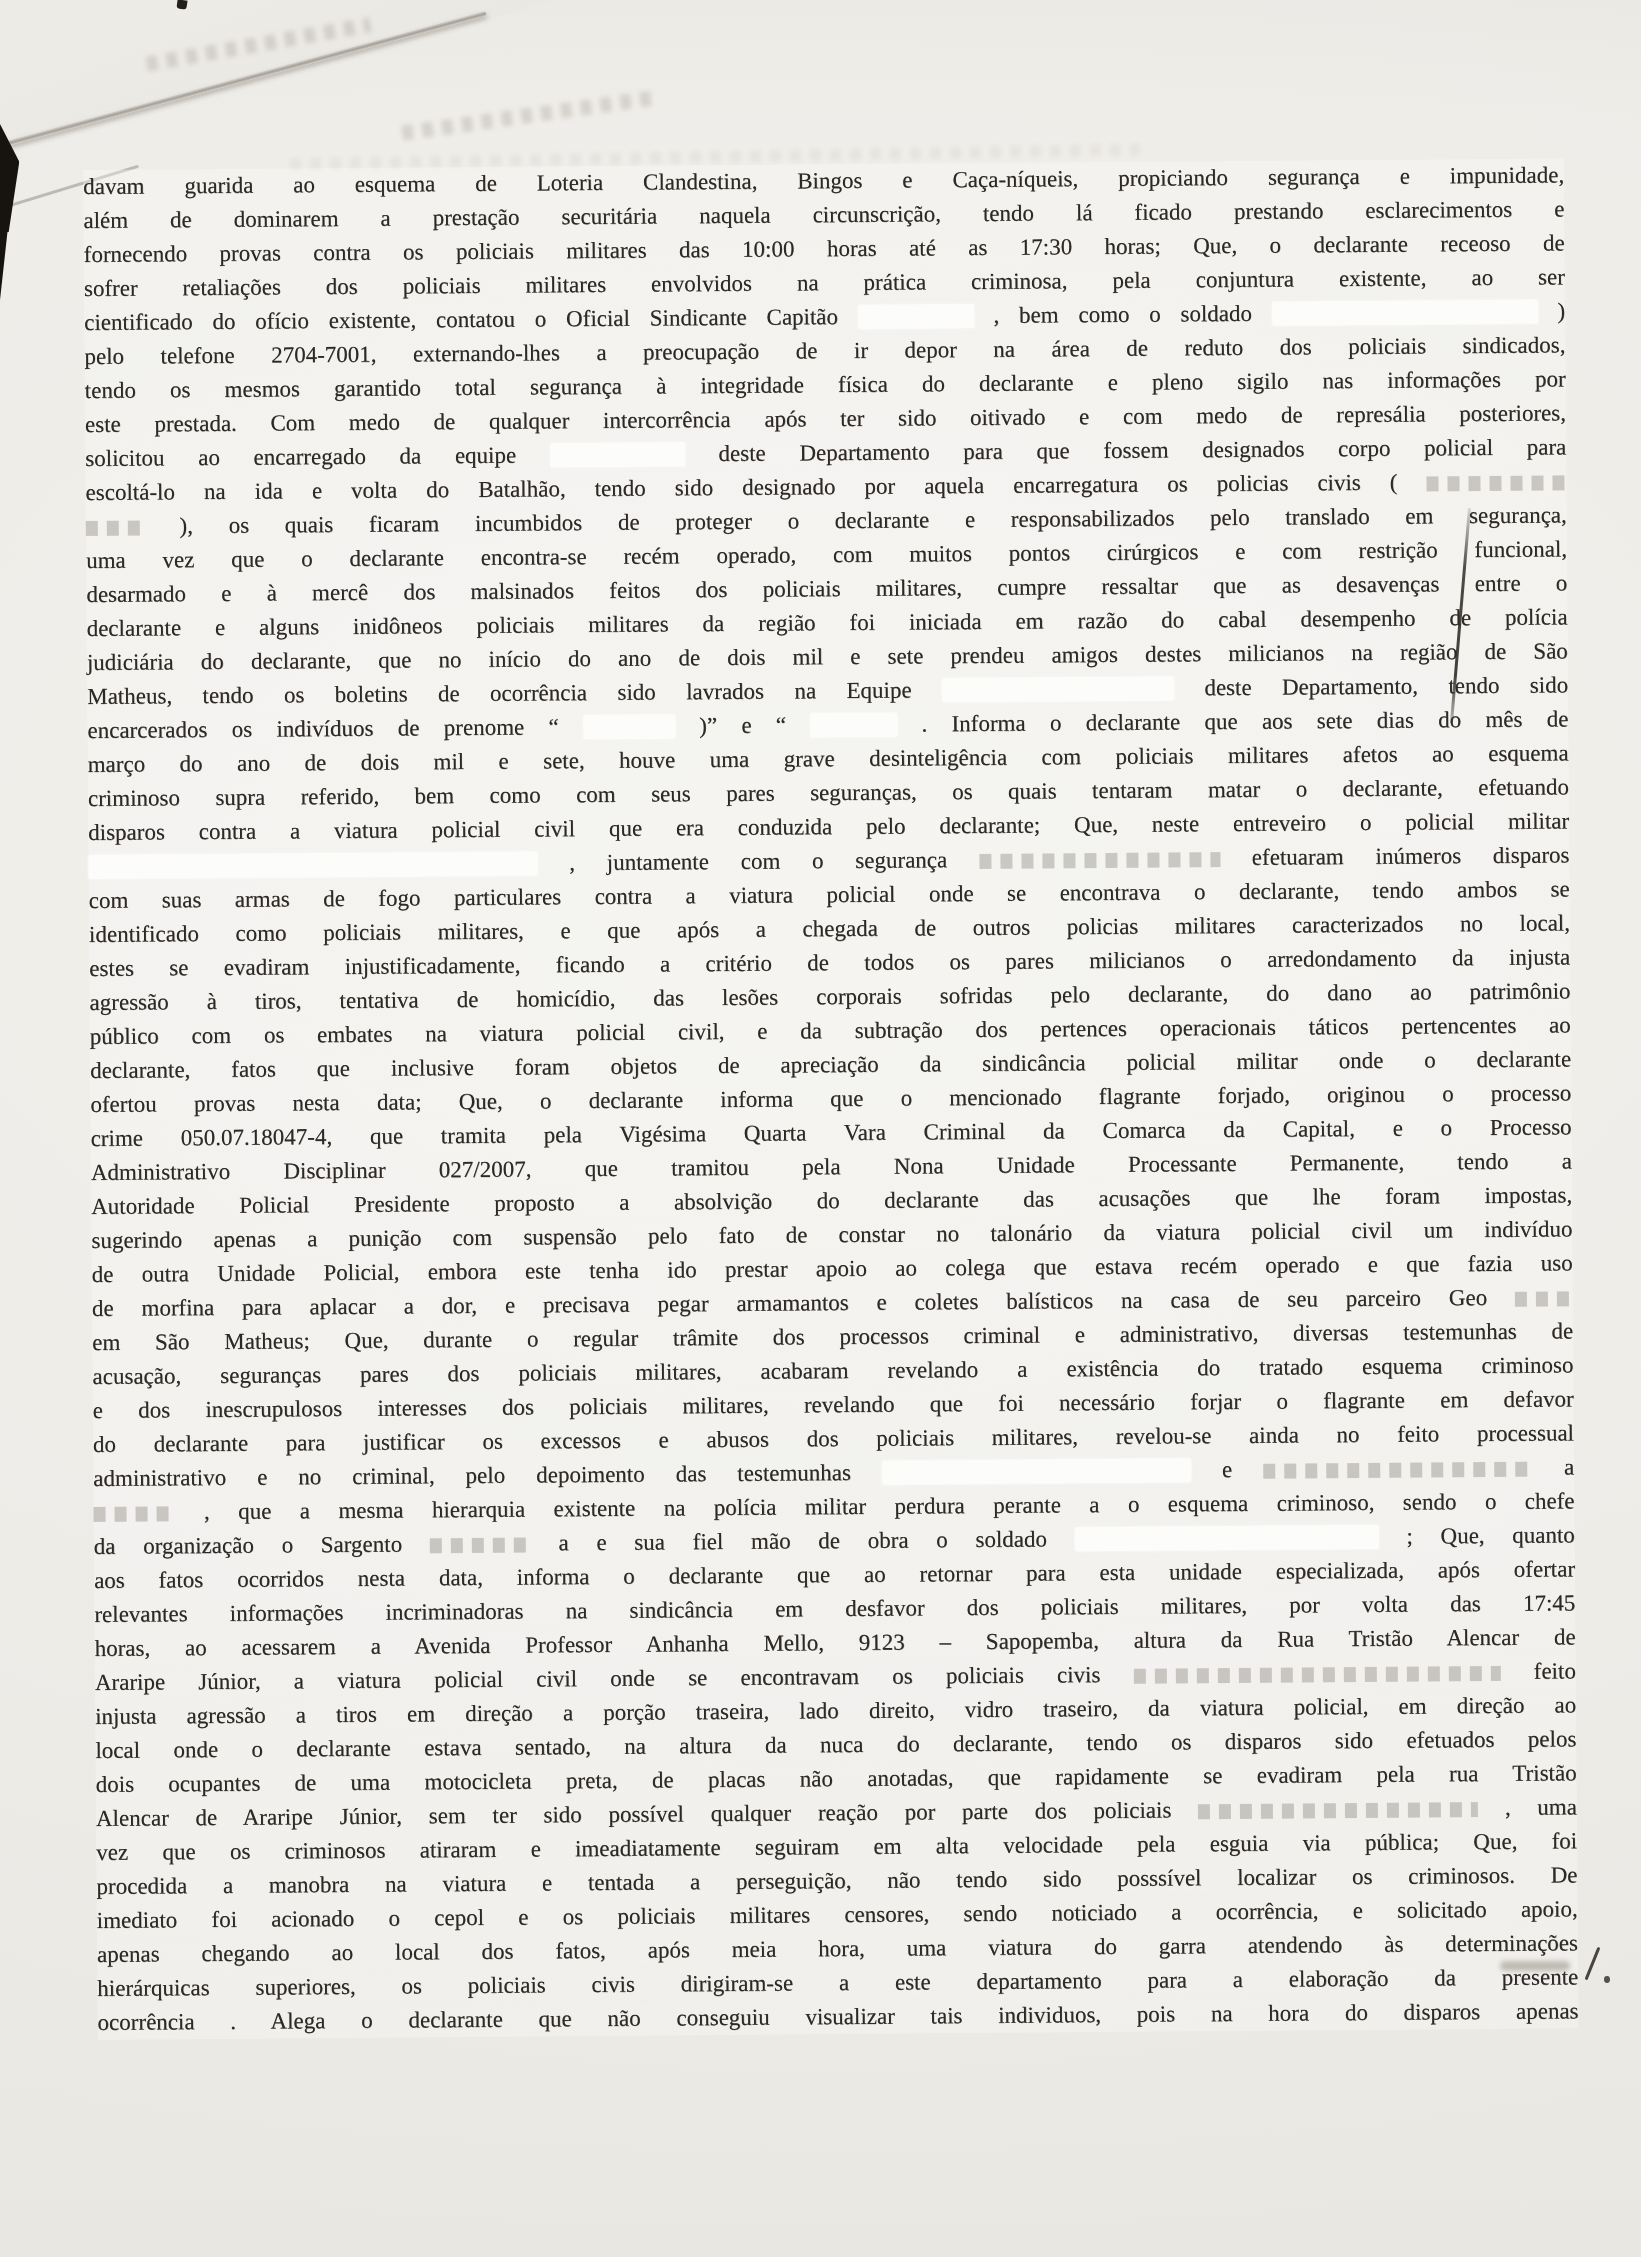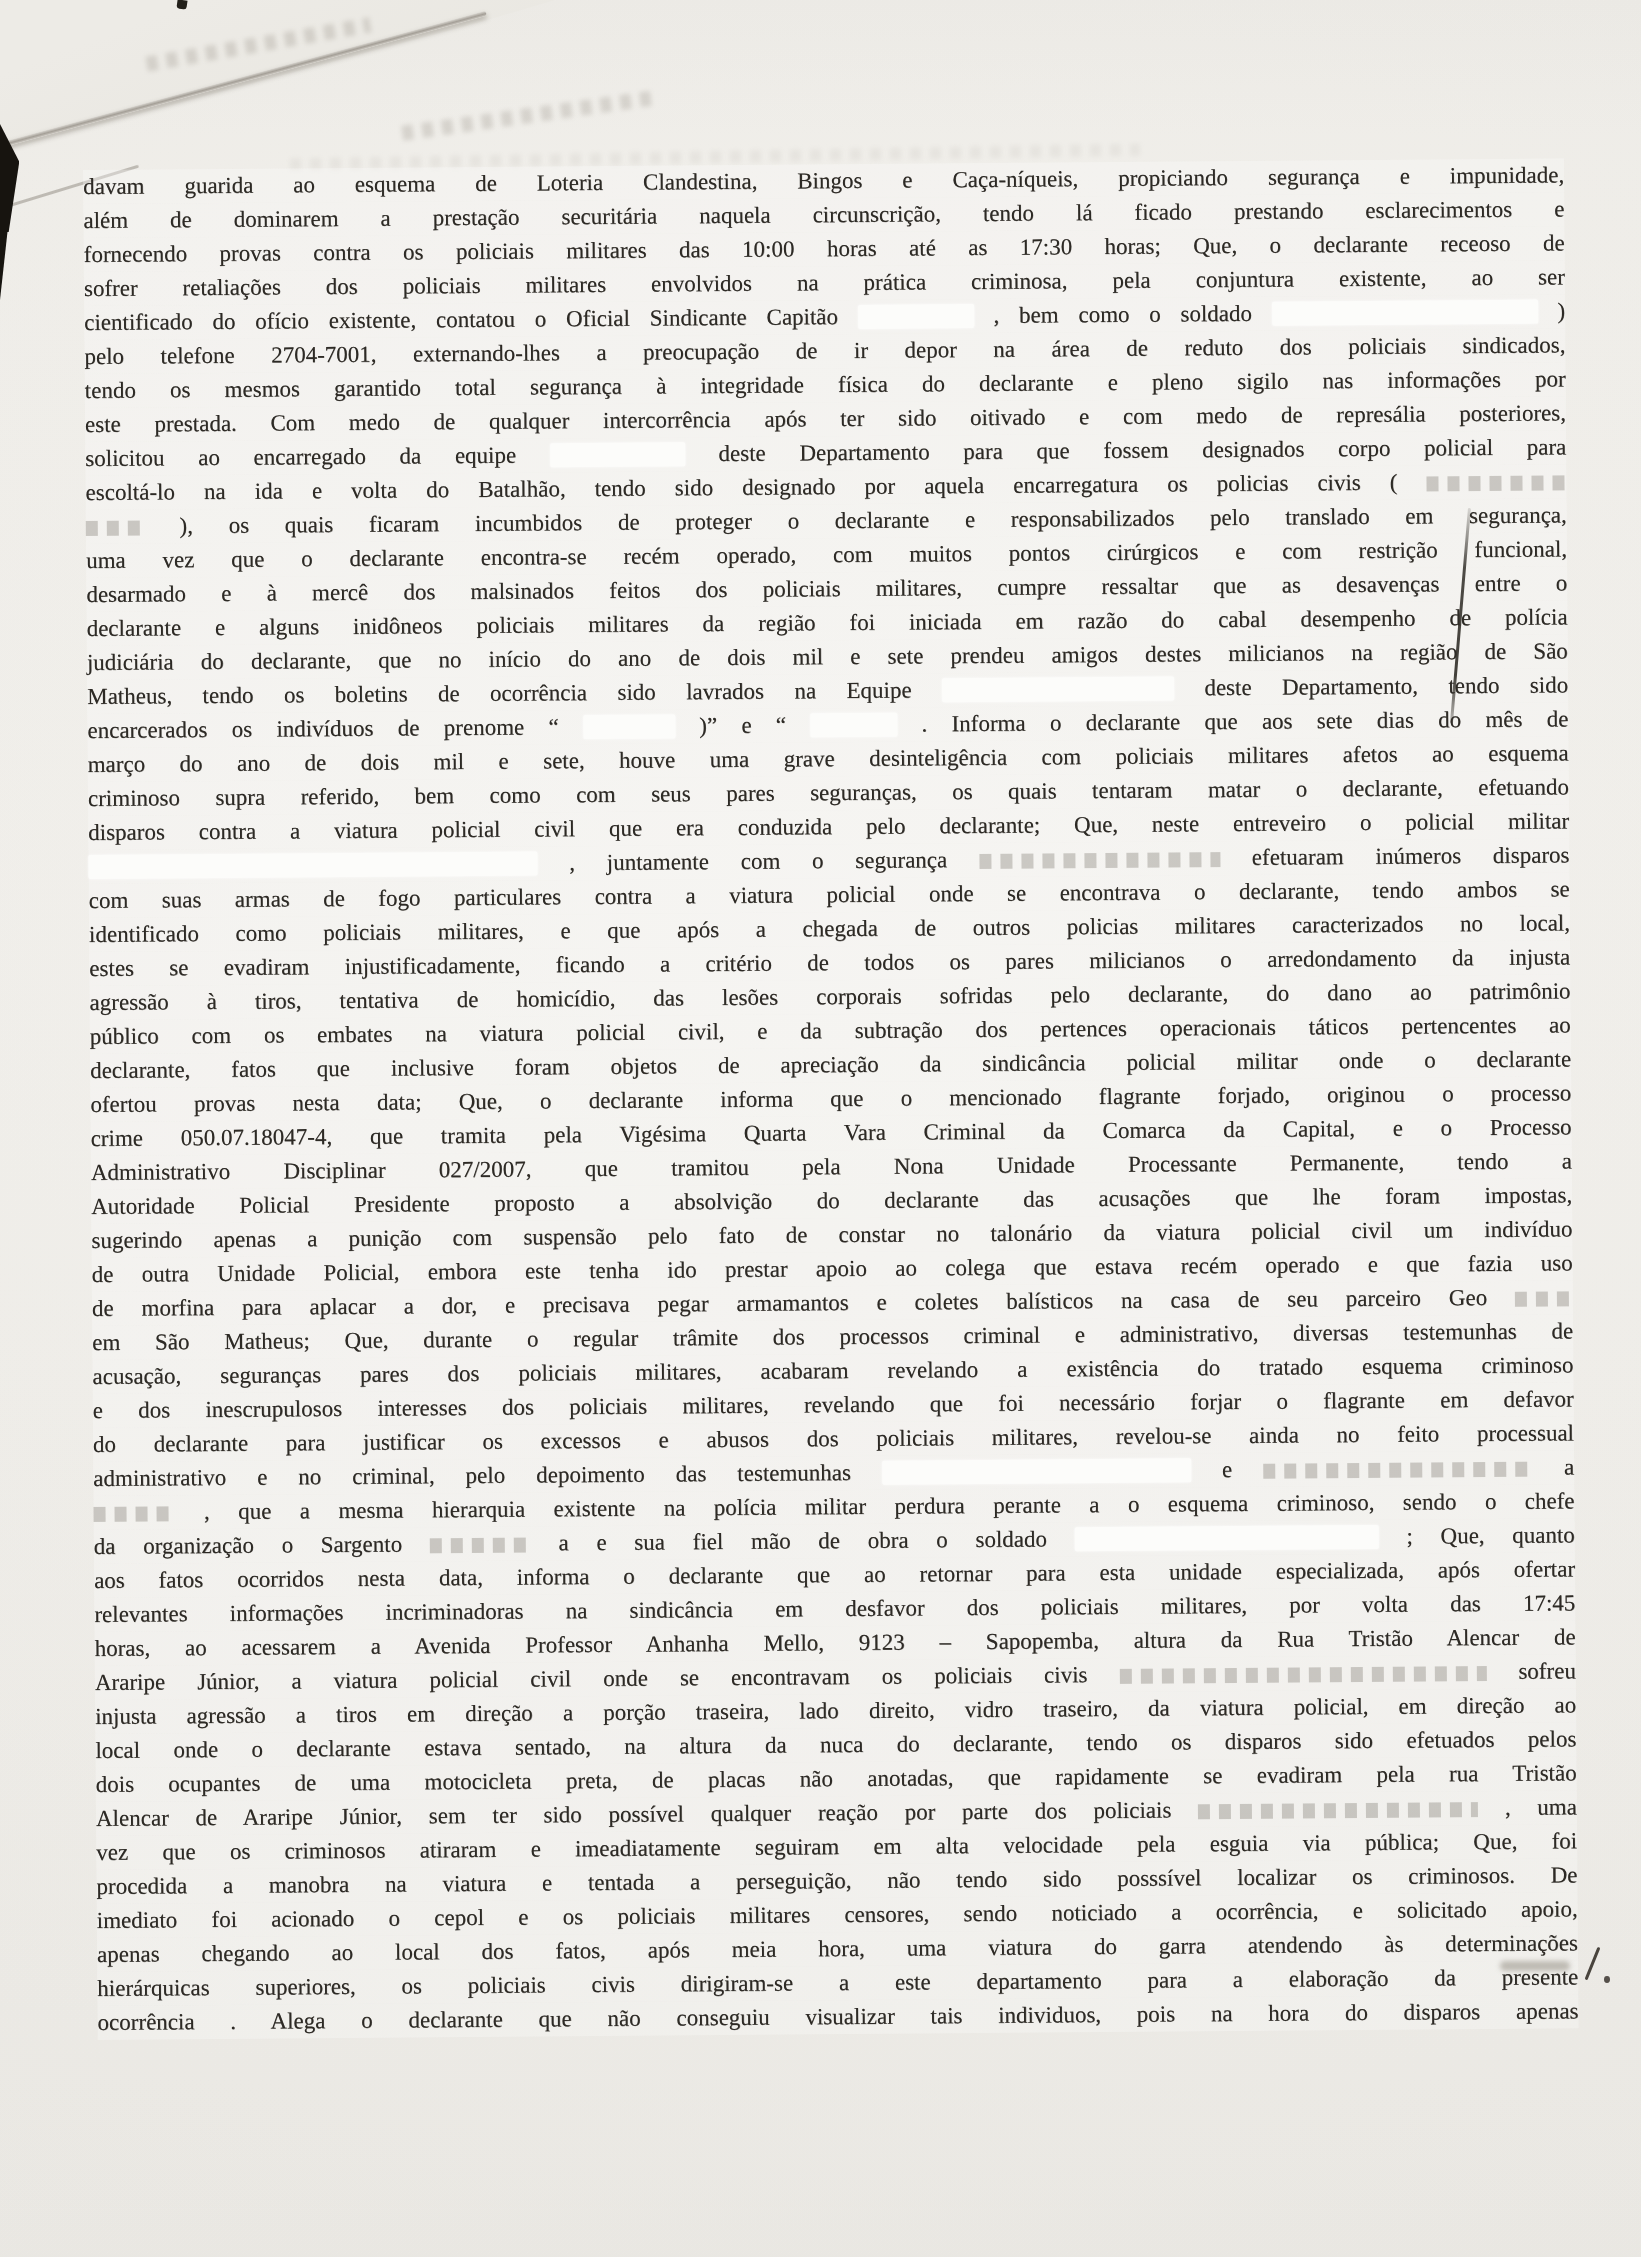--- a/index.html
+++ b/index.html
@@ -110,21 +110,21 @@
     <div class="line"><span class="seg">em São Matheus; Que, durante o regular trâmite dos processos criminal e administrativo, diversas testemunhas de</span></div>
     <div class="line"><span class="seg">acusação, seguranças pares dos policiais militares, acabaram revelando a existência do tratado esquema criminoso</span></div>
     <div class="line"><span class="seg">e dos inescrupulosos interesses dos policiais militares, revelando que foi necessário forjar o flagrante em defavor</span></div>
     <div class="line"><span class="seg">do declarante para justificar os excessos e abusos dos policiais militares, revelou-se ainda no feito processual</span></div>
     <div class="line"><span class="seg">administrativo e no criminal, pelo depoimento das testemunhas</span> <span class="redaction" style="width: 309px;"></span> <span class="seg">e</span> <span class="smudge" style="width: 270px;"></span> <span class="seg">a</span></div>
     <div class="line"><span class="smudge" style="width: 82px;"></span> <span class="seg">, que a mesma hierarquia existente na polícia militar perdura perante a o esquema criminoso, sendo o chefe</span></div>
     <div class="line"><span class="seg">da organização o Sargento</span> <span class="smudge" style="width: 101px;"></span> <span class="seg">a e sua fiel mão de obra o soldado</span> <span class="redaction" style="width: 304px;"></span> <span class="seg">; Que, quanto</span></div>
     <div class="line"><span class="seg">aos fatos ocorridos nesta data, informa o declarante que ao retornar para esta unidade especializada, após ofertar</span></div>
     <div class="line"><span class="seg">relevantes informações incriminadoras na sindicância em desfavor dos policiais militares, por volta das 17:45</span></div>
     <div class="line"><span class="seg">horas, ao acessarem a Avenida Professor Anhanha Mello, 9123 – Sapopemba, altura da Rua Tristão Alencar de</span></div>
-    <div class="line"><span class="seg">Araripe Júnior, a viatura policial civil onde se encontravam os policiais civis</span> <span class="smudge" style="width: 367px;"></span> <span class="seg">sofreu</span></div>
+    <div class="line"><span class="seg">Araripe Júnior, a viatura policial civil onde se encontravam os policiais civis</span> <span class="smudge" style="width: 367px;"></span> <span class="seg">feito</span></div>
     <div class="line"><span class="seg">injusta agressão a tiros em direção a porção traseira, lado direito, vidro traseiro, da viatura policial, em direção ao</span></div>
     <div class="line"><span class="seg">local onde o declarante estava sentado, na altura da nuca do declarante, tendo os disparos sido efetuados pelos</span></div>
     <div class="line"><span class="seg">dois ocupantes de uma motocicleta preta, de placas não anotadas, que rapidamente se evadiram pela rua Tristão</span></div>
     <div class="line"><span class="seg">Alencar de Araripe Júnior, sem ter sido possível qualquer reação por parte dos policiais</span> <span class="smudge" style="width: 280px;"></span> <span class="seg">, uma</span></div>
     <div class="line"><span class="seg">vez que os criminosos atiraram e imeadiatamente seguiram em alta velocidade pela esguia via pública; Que, foi</span></div>
     <div class="line"><span class="seg">procedida a manobra na viatura e tentada a perseguição, não tendo sido posssível localizar os criminosos. De</span></div>
     <div class="line"><span class="seg">imediato foi acionado o cepol e os policiais militares censores, sendo noticiado a ocorrência, e solicitado apoio,</span></div>
     <div class="line"><span class="seg">apenas chegando ao local dos fatos, após meia hora, uma viatura do garra atendendo às determinações</span></div>
     <div class="line"><span class="seg">hierárquicas superiores, os policiais civis dirigiram-se a este departamento para a elaboração da presente</span></div>
     <div class="line"><span class="seg">ocorrência . Alega o declarante que não conseguiu visualizar tais individuos, pois na hora do disparos apenas</span></div>

